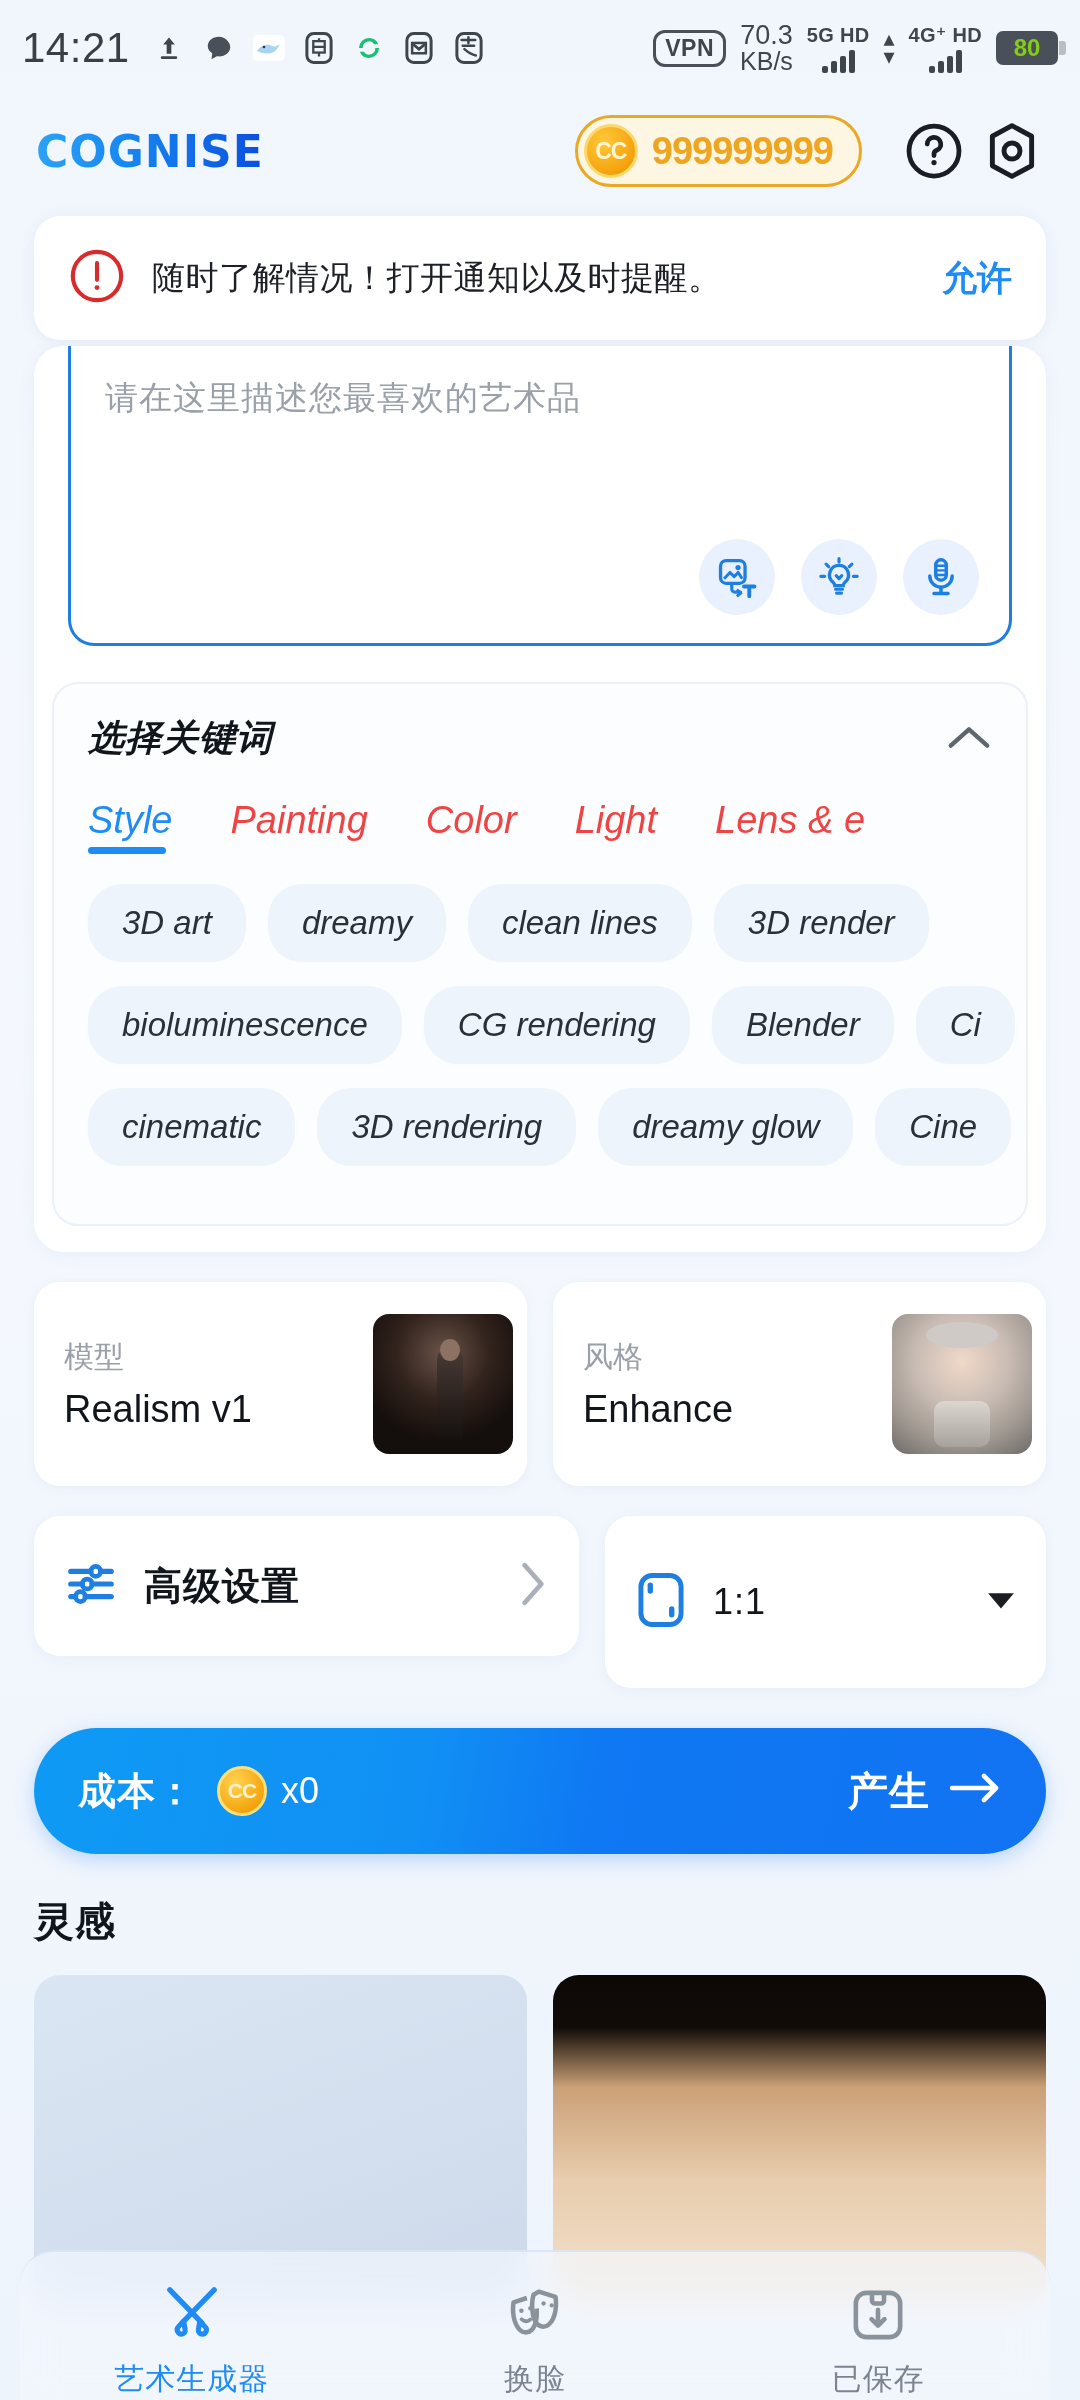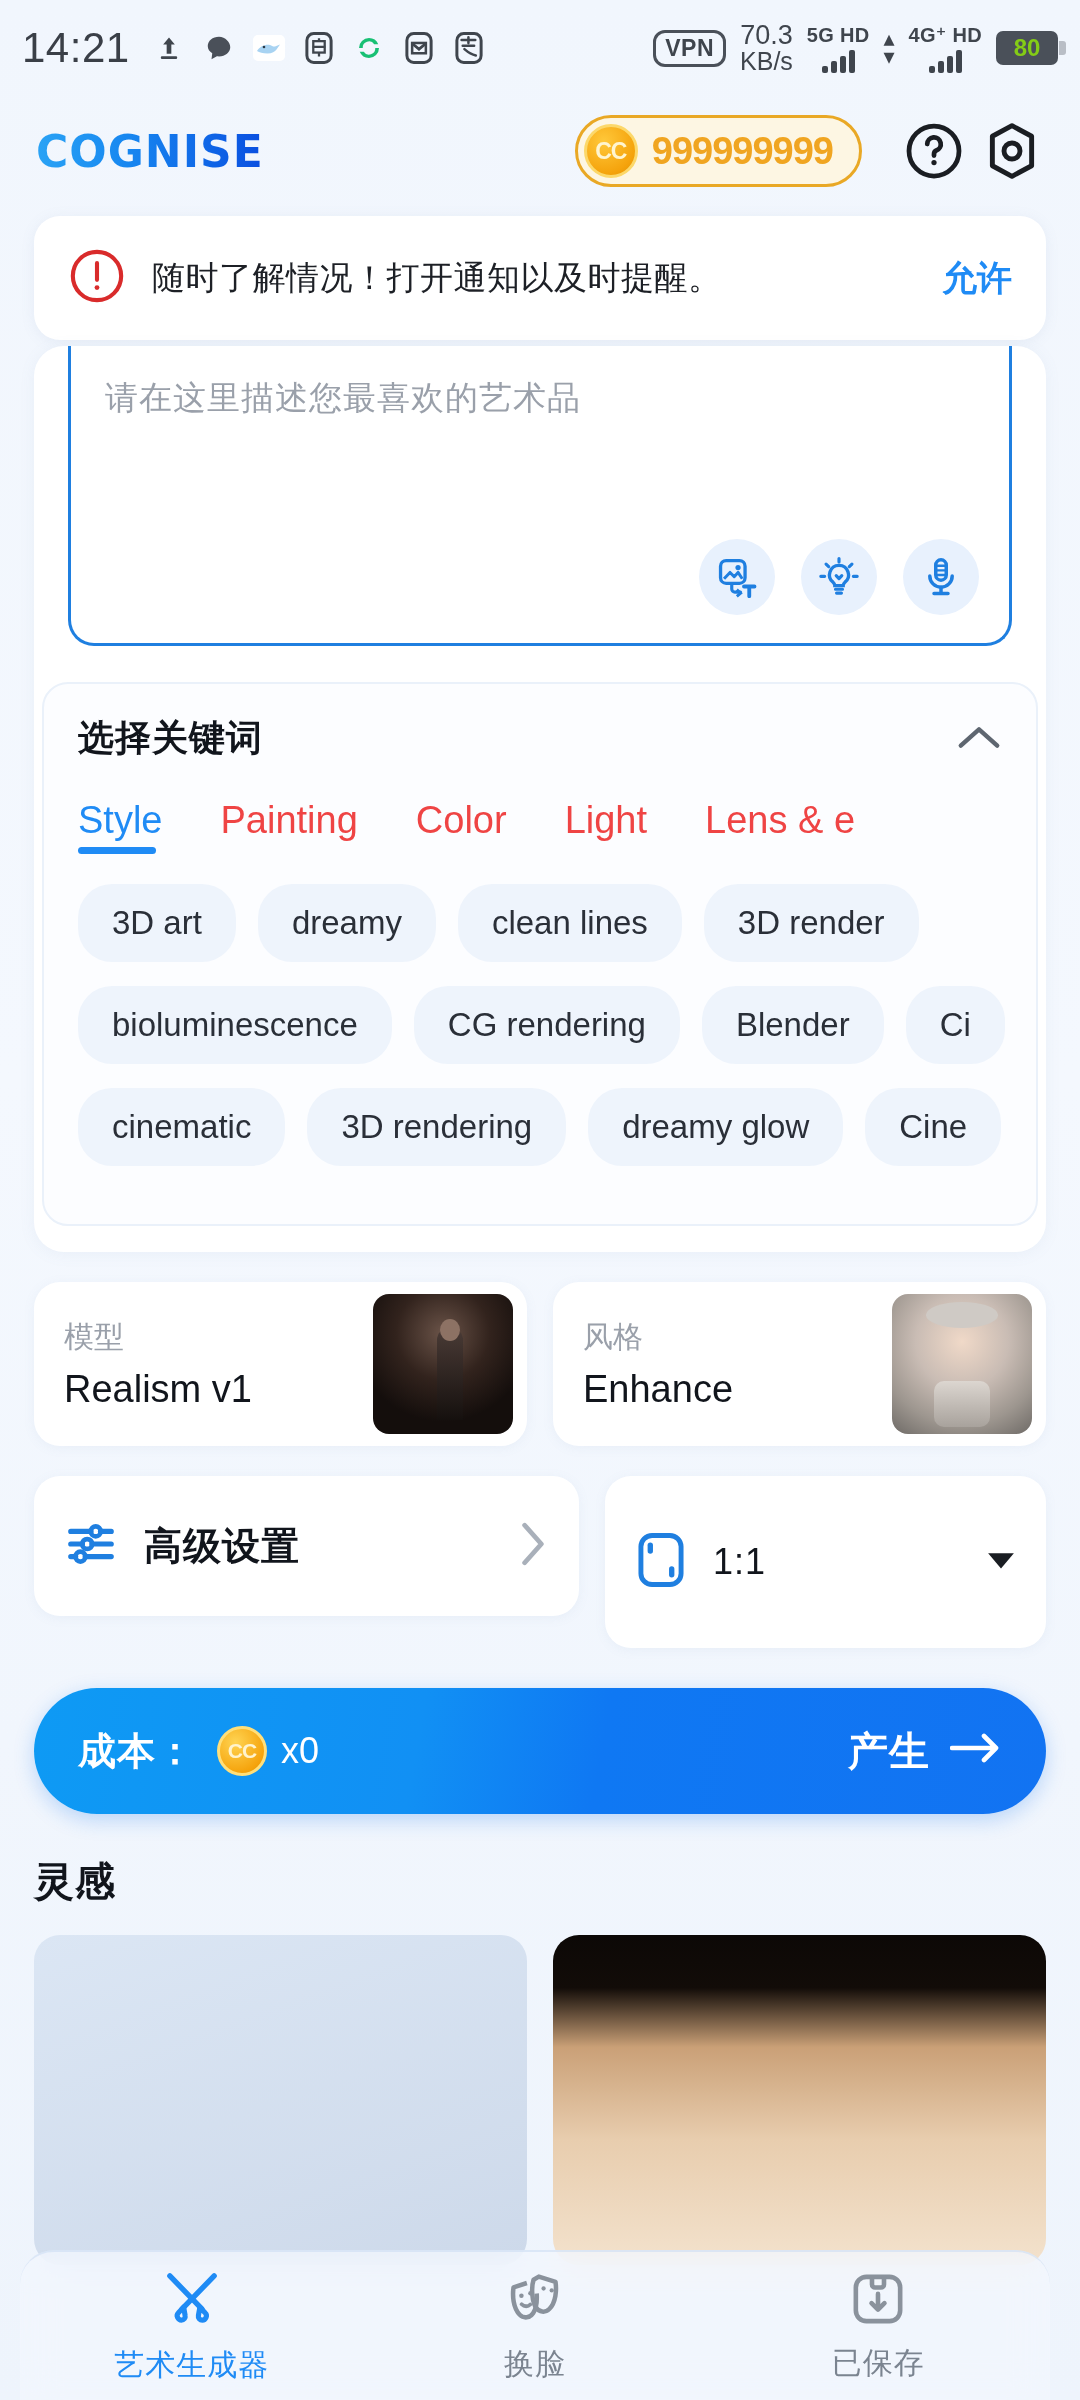--- a/index.html
+++ b/index.html
@@ -102,22 +102,22 @@
     font-size: 33px; color: #9aa0aa; letter-spacing: 1px;
   }
   .ta-tools { position: absolute; right: 30px; bottom: 28px; display: flex; gap: 26px; }
   .tool-circle {
     width: 76px; height: 76px; border-radius: 50%; background: #e8f1fd;
     display: flex; align-items: center; justify-content: center;
   }
 
   
   #kwpanel {
-    margin: 36px 8px 0; background: #fcfdff; border: 2px solid #eaf1fa;
-    border-radius: 26px; padding: 30px 0 34px;
+    margin: 36px 18px 0; background: #fcfdff; border: 2px solid #eaf1fa;
+    border-radius: 26px; padding: 30px 0 34px; font-style: italic;
   }
   .kw-head { display: flex; align-items: center; padding: 0 34px; }
   .kw-title { font-size: 36px; font-weight: 700; color: #11151c; flex: 1; letter-spacing: 1px; }
   .kw-tabs {
     display: flex; gap: 58px; padding: 36px 34px 0; overflow: hidden; white-space: nowrap;
   }
   .kw-tab { font-size: 38px; color: #ef4444; position: relative; padding-bottom: 12px; }
   .kw-tab.active { color: #1f8bf5; font-weight: 500; }
   .kw-tab.active::after {
     content:""; position:absolute; left:0; right:6px; bottom:0; height:7px;
@@ -129,21 +129,21 @@
     background: #eef4fc; border-radius: 34px; padding: 20px 34px;
     font-size: 33px; color: #2a2f38; flex: 0 0 auto;
   }
 
   
   .sec-title { font-size: 40px; font-weight: 700; color: #11151c; margin: 40px 0 0 34px; letter-spacing: 1px; }
 
   
   #msrow { display: flex; gap: 26px; margin: 30px 34px 0; }
   .ms-card {
-    flex: 1; background: #fff; border-radius: 26px; height: 164px;
+    flex: 1; background: #fff; border-radius: 26px; height: 204px;
     display: flex; align-items: center; padding: 0 14px 0 30px;
     box-shadow: 0 2px 12px rgba(120,140,180,.08);
   }
   .ms-texts { flex: 1; }
   .ms-label { font-size: 30px; color: #9aa0aa; margin-bottom: 10px; }
   .ms-value { font-size: 38px; color: #11151c; font-weight: 500; }
   .ms-thumb { width: 140px; height: 140px; border-radius: 16px; overflow: hidden; flex: 0 0 auto; }
   .thumb-a { background:
       radial-gradient(circle at 50% 28%, #6a5348 0%, #32231d 38%, #140e0c 72%),
       linear-gradient(180deg,#1a1210 0%,#0a0707 100%); position: relative; }
@@ -204,21 +204,21 @@
       linear-gradient(180deg,#0c0806 0%,#120c08 16%, #caa077 34%, #e8cdae 62%, #f3e2cd 100%);
   }
 
   
   #bottomnav {
     position: absolute; left: 20px; right: 30px; bottom: 0; height: 150px;
     background: rgba(243,247,253,.72);
     -webkit-backdrop-filter: blur(18px); backdrop-filter: blur(18px);
     border-top-left-radius: 34px; border-top-right-radius: 34px;
     border-top: 2px solid rgba(205,222,243,.6);
-    display: flex; align-items: center;
+    display: flex; align-items: flex-end;
   }
   .navitem { flex: 1; display: flex; flex-direction: column; align-items: center; gap: 10px; }
   .navlabel { font-size: 30px; color: #7b8490; letter-spacing: 1px; }
   .navitem.active .navlabel { color: #1f8bf5; }
 </style>
 </head>
 <body>
 
 <div id="screen">
 

